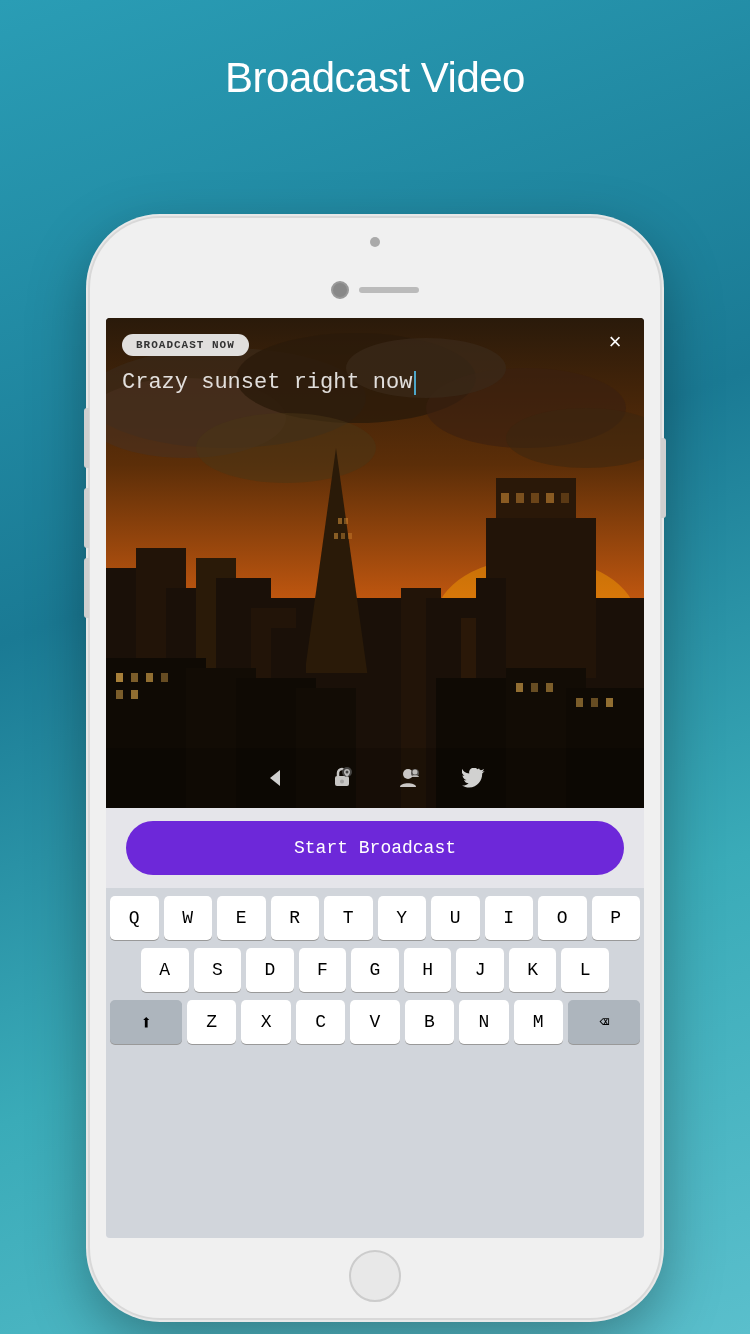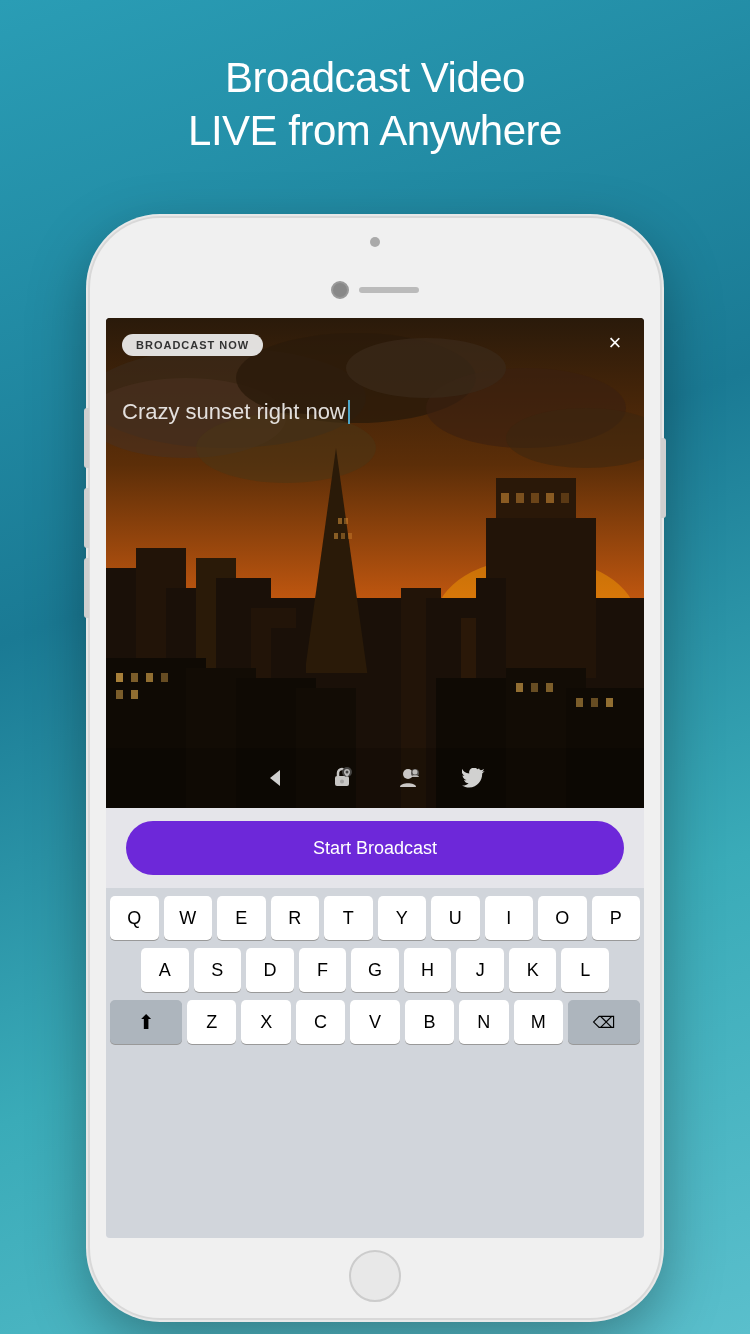--- a/index.html
+++ b/index.html
@@ -107,20 +107,21 @@
     
     .phone-screen {
       position: absolute;
       top: 100px;
       left: 16px;
       right: 16px;
       bottom: 80px;
       background: #e5e5ea;
       overflow: hidden;
       border-radius: 4px;
+      font-family: Liberation Mono, monospace;
     }
 
     
     .video-area {
       position: absolute;
       top: 0; left: 0; right: 0;
       height: 490px;
       overflow: hidden;
       background: #1a1a1a;
     }
@@ -166,21 +167,20 @@
       position: absolute;
       top: 52px;
       left: 16px;
       right: 50px;
       color: rgba(255,255,255,0.85);
       font-size: 22px;
       font-weight: 300;
       display: flex;
       align-items: center;
       gap: 2px;
-      margin-top: 29px;
     }
 
     .cursor-blink {
       display: inline-block;
       width: 2px;
       height: 24px;
       background: #4da6c8;
       vertical-align: middle;
     }
 
@@ -290,21 +290,20 @@
       background: #e8e8e8;
     }
   </style>
 </head>
 <body>
 
 <div style="position:relative; width:750px; height:1334px; overflow:hidden; background: linear-gradient(160deg, #2a9db5 0%, #1a7a94 40%, #3aabb8 70%, #5abfcc 100%);">
 
   <div class="headline" style="margin-top:52px; width:100%; text-align:center;">
     <div>Broadcast Video</div>
-    <div>LIVE from Anywhere</div>
   </div>
 
   <div class="phone-shell" style="position:absolute; top:190px; left:90px;">
 
     <div class="phone-top">
       <div class="phone-dot"></div>
       <div class="phone-top-row">
         <div class="phone-camera"></div>
         <div class="phone-speaker"></div>
       </div>

